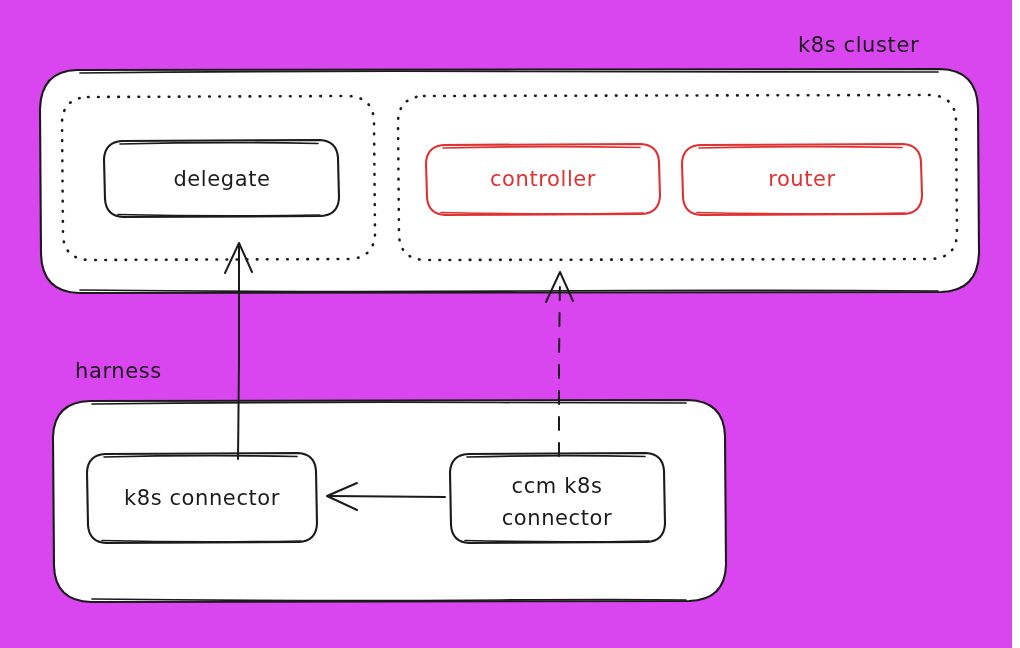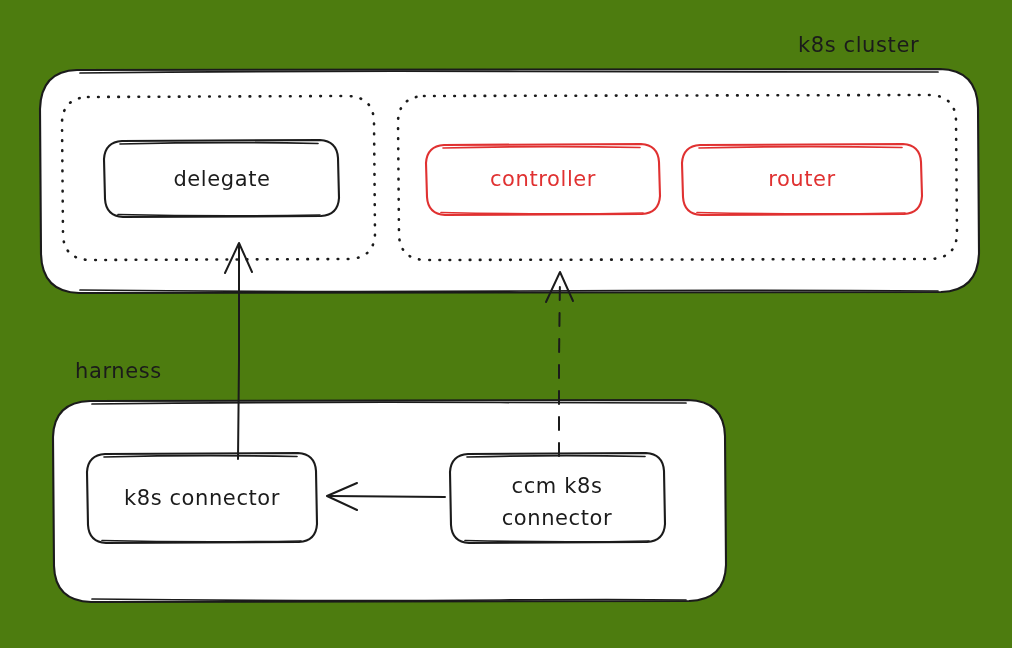--- a/index.html
+++ b/index.html
@@ -10,21 +10,21 @@
   body {
     width: 1020px;
     height: 648px;
     overflow: hidden;
     font-family: "DejaVu Sans", sans-serif;
   }
   #diagram-root {
     position: relative;
     width: 1012px;
     height: 648px;
-    background: #4d7c0f;
+    background: #d946ef;
   }
   svg#scene {
     position: absolute;
     left: 0;
     top: 0;
     width: 1020px;
     height: 648px;
     display: block;
   }
   .node-label {

